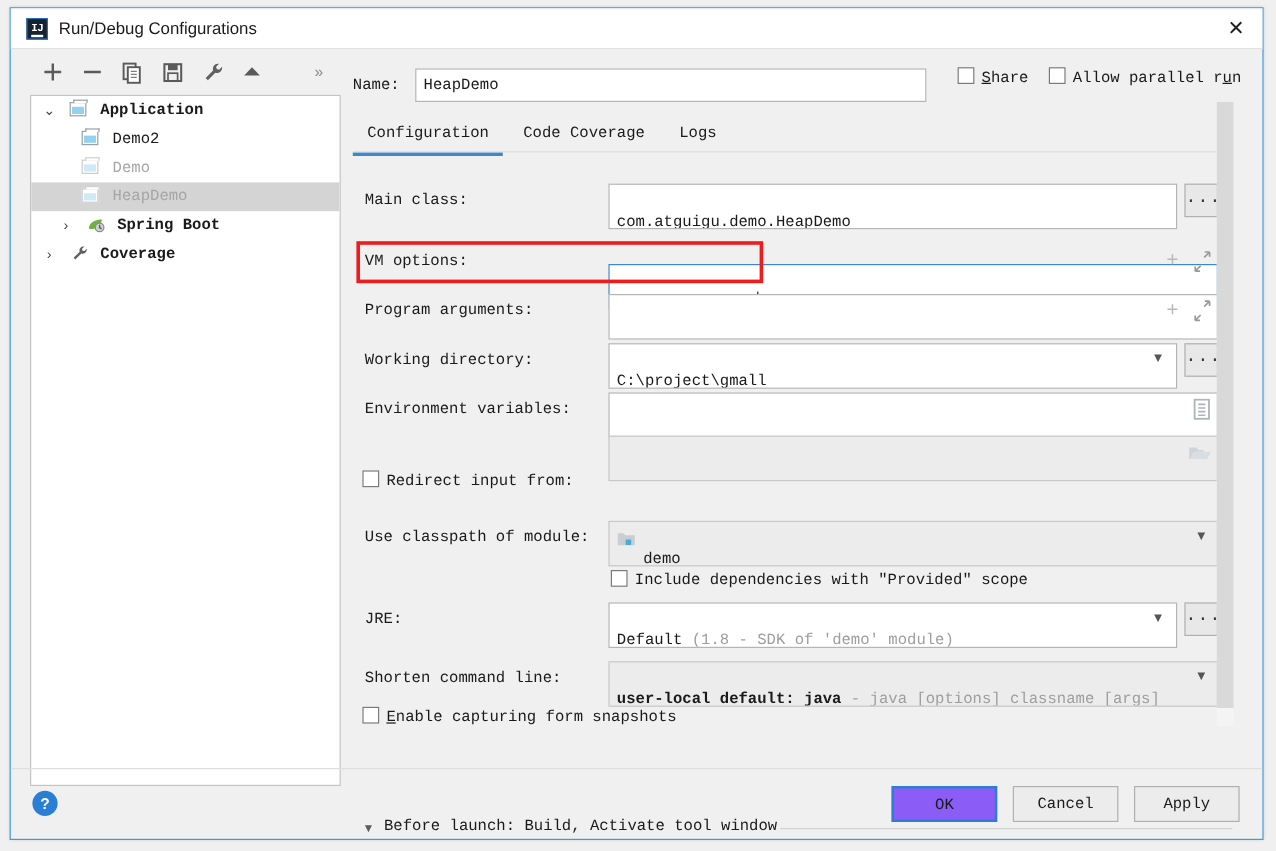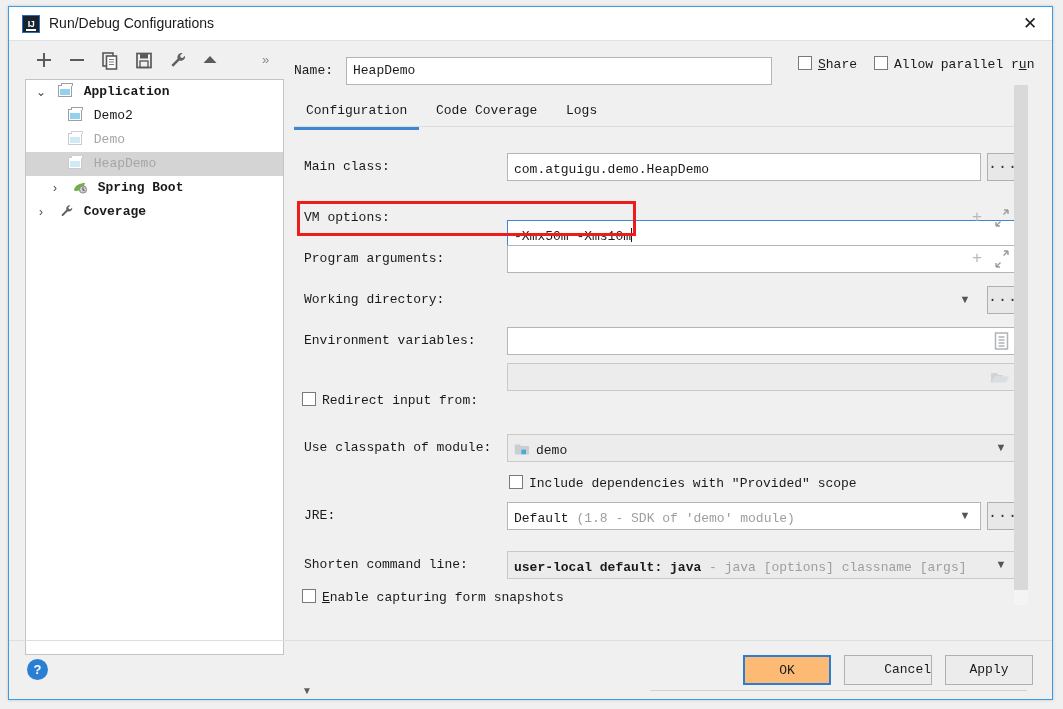--- a/index.html
+++ b/index.html
@@ -23,21 +23,21 @@
   .titlebar{
     position:absolute;left:0;top:0;right:0;height:34px;
     background:#ffffff;
     border-bottom:1px solid #e2e2e2;
     box-sizing:border-box;
   }
   .ij-logo{
     position:absolute;left:13px;top:8px;width:18px;height:18px;
     background:#16222e;border:1px solid #2b6cb8;box-sizing:border-box;
     color:#fff;font-size:9px;line-height:16px;text-align:center;
-    font-family:Liberation Sans, sans-serif;font-weight:bold;letter-spacing:-.5px;
+    font-family:Liberation Mono, monospace;font-weight:bold;letter-spacing:-.5px;
   }
   .ij-logo .bar{position:absolute;left:3px;bottom:1px;width:10px;height:2px;background:#fff;}
   .title-text{
     position:absolute;left:40px;top:8px;
     font-family:"Liberation Sans",sans-serif;font-size:14px;color:#1a1a1a;
   }
   .close-btn{
     position:absolute;right:4px;top:3px;width:36px;height:28px;
     color:#222;font-family:"Liberation Sans",sans-serif;font-size:17px;
     line-height:28px;text-align:center;cursor:default;
@@ -112,21 +112,21 @@
   .tab.active:after{
     content:"";position:absolute;left:-12px;right:-12px;bottom:-3px;height:3px;background:#3d86d0;
   }
   .tabline{position:absolute;left:0;top:75px;width:733px;height:1px;background:#dcdcdc;}
   
   .panel{position:absolute;left:0;top:78px;width:733px;bottom:0;}
   .row{position:absolute;left:0;width:733px;height:28px;}
   .row .lb{position:absolute;left:10px;top:6px;font-size:13px;}
   .fld{
     position:absolute;height:28px;background:#fff;border:1px solid #b5b5b5;
-    box-sizing:border-box;font-size:13px;line-height:26px;padding:3px 6px;color:#1a1a1a;
+    box-sizing:border-box;font-size:13px;line-height:26px;padding:18px 6px;color:#1a1a1a;
     white-space:nowrap;overflow:hidden;
   }
   .fld.gray{background:#ececec;border-color:#c9c9c9;}
   .dots{
     position:absolute;width:28px;height:28px;background:#e8e8e8;border:1px solid #b0b0b0;
     box-sizing:border-box;text-align:center;line-height:22px;font-size:15px;color:#333;
     letter-spacing:1px;cursor:default;
   }
   .chev{
     position:absolute;width:14px;height:28px;line-height:26px;text-align:center;
@@ -157,21 +157,21 @@
   .help{
     position:absolute;left:18px;top:18px;width:21px;height:21px;border-radius:50%;
     background:#2a7fd4;color:#fff;text-align:center;line-height:21px;font-size:13px;
     font-family:"Liberation Sans",sans-serif;font-weight:bold;cursor:default;
   }
   .btn{
     position:absolute;top:14px;height:30px;background:#ececec;border:1px solid #b0b0b0;
     box-sizing:border-box;text-align:center;line-height:28px;font-size:13px;color:#1a1a1a;
     cursor:default;
   }
-  .btn.def{border:2px solid #2a7fd4;background:#fdba74;}
+  .btn.def{border:2px solid #2a7fd4;background:#8b5cf6;}
 </style>
 </head>
 <body>
 
 <div class="window">
 
   <div class="titlebar">
     <div class="ij-logo">
       <span>IJ</span>
       <span class="bar"></span>
@@ -304,20 +304,21 @@
         <div class="plusico" style="left:678px;top:0;">+</div>
         <div class="expico" style="left:700px;top:1px;">
           <svg width="16" height="26" viewBox="0 0 16 26">
               <path d="M14 5l-4.5 4.5M14 5h-4M14 5v4M2 21l4.5-4.5M2 21h4M2 21v-4" stroke="#9a9a9a" stroke-width="1.4" fill="none"></path>
             </svg>
         </div>
       </div>
 
       <div class="row" style="top:157px;">
         <div class="lb">Working directory:</div>
+        <div class="fld" style="left:213px;width:474px;">C:\project\gmall</div>
         <div class="chev" style="left:664px;">▼</div>
         <div class="dots" style="left:693px;">...</div>
       </div>
 
       <div class="row" style="top:198px;">
         <div class="lb">Environment variables:</div>
         <div class="fld" style="left:213px;width:508px;"></div>
         <div style="position:absolute;left:700px;top:5px;">
           <svg width="15" height="18" viewBox="0 0 15 18">
             <rect x="1.5" y="1" width="12" height="16" fill="#fff" stroke="#aeb4b8" stroke-width="1.5"></rect>
@@ -375,20 +376,21 @@
         </div>
         <div class="chev" style="left:700px;">▼</div>
       </div>
 
       <div class="cb-wrap" style="left:8px;top:460px;">
         <span class="cbox"></span><span class="u">E</span><span>nable capturing form snapshots</span>
       </div>
 
       <div class="bl">
         <span class="tri">▼</span>
+        <span class="txt">Before launch: Build, Activate tool window</span>
         <span class="sep"></span>
       </div>
       <div class="blbtns">
         <div class="blbtn" style="left:0;">
           <svg width="24" height="24" viewBox="0 0 24 24">
               <path d="M12 5v14M5 12h14" stroke="#5a5a5a" stroke-width="2.2" fill="none"></path>
             </svg>
         </div>
         <div class="blbtn" style="left:34px;">
           <svg width="24" height="24" viewBox="0 0 24 24">
@@ -413,17 +415,17 @@
       </div>
     </div>
   </div>
 
   <div class="sbar"></div>
   <div class="sthumb"></div>
 
   <div class="bottom">
     <div class="help">?</div>
     <div class="btn def" style="left:734px;width:88px;">OK</div>
-    <div class="btn" style="left:835px;width:88px;text-align:right;">Cancel</div>
+    <div class="btn" style="left:835px;width:88px;">Cancel</div>
     <div class="btn" style="left:936px;width:88px;">Apply</div>
   </div>
 
 </div>
 
 </body></html>

